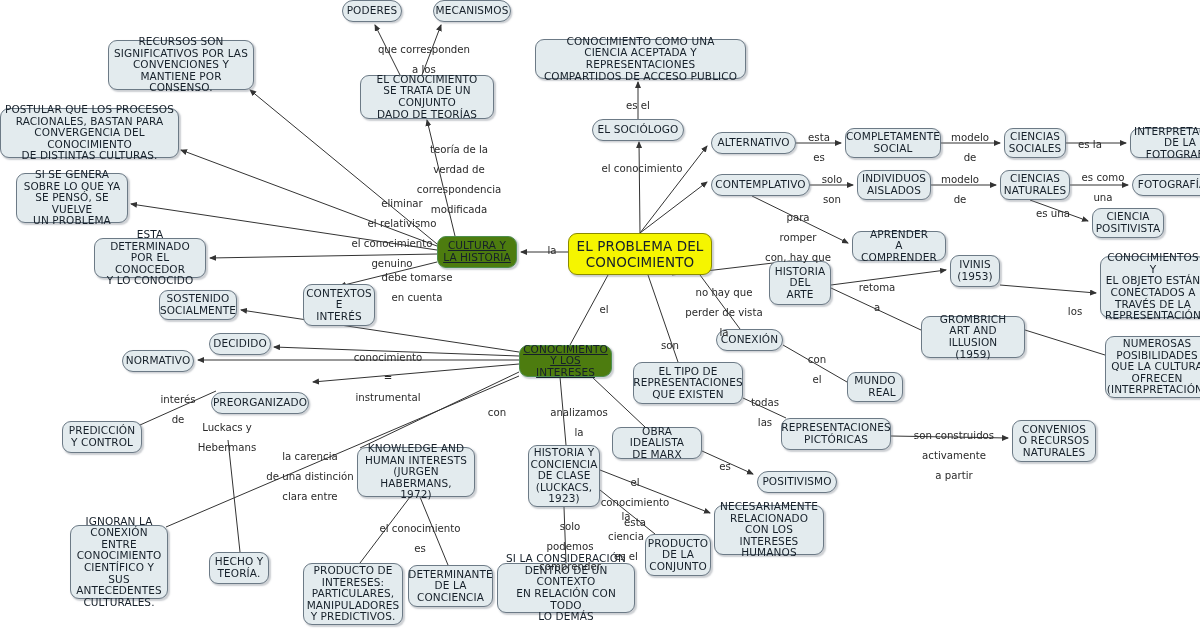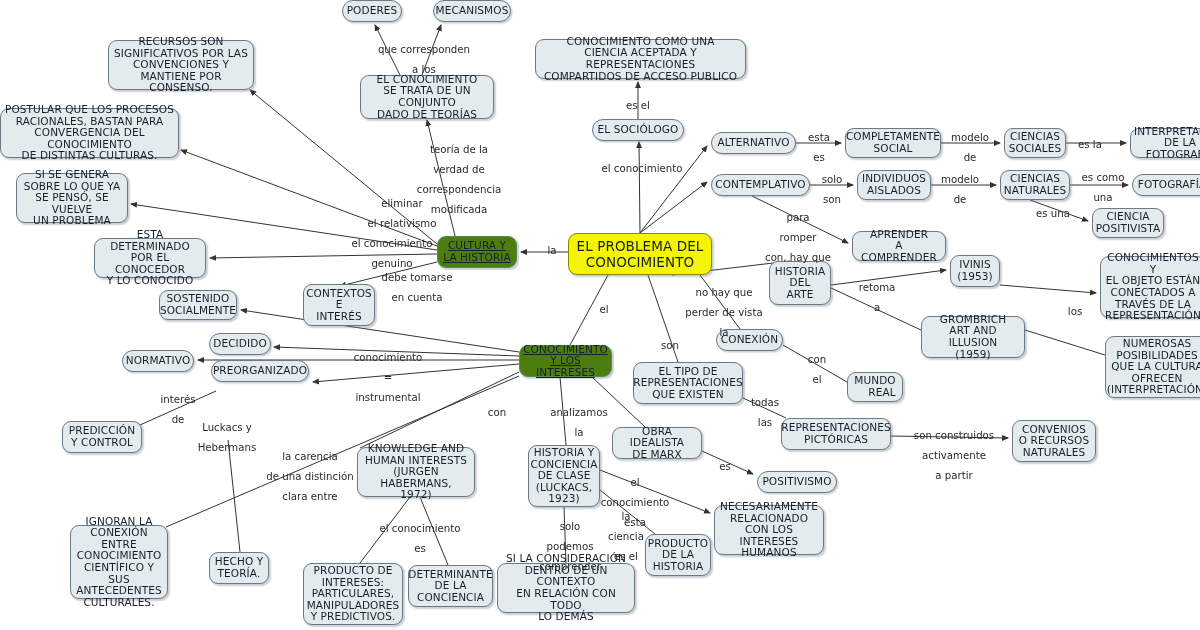--- a/index.html
+++ b/index.html
@@ -199,21 +199,21 @@
       <div class="node pill" style="left: 716px; top: 329px; width: 67px; height: 22px;">CONEXIÓN</div>
       <div class="node pill" style="left: 209px; top: 333px; width: 62px; height: 22px;">DECIDIDO</div>
       <div class="node pill" style="left: 122px; top: 350px; width: 72px; height: 22px;">NORMATIVO</div>
       <div class="node green" style="left: 519px; top: 345px; width: 93px; height: 32px;">CONOCIMIENTO
 Y LOS INTERESES</div>
       <div class="node" style="left: 633px; top: 362px; width: 110px; height: 42px;">EL TIPO DE
 REPRESENTACIONES
 QUE EXISTEN</div>
       <div class="node" style="left: 847px; top: 372px; width: 56px; height: 30px; text-align: right;">MUNDO
 REAL</div>
-      <div class="node pill" style="left: 211px; top: 360px; width: 98px; height: 22px;">PREORGANIZADO</div>
+      <div class="node pill" style="left: 211px; top: 392px; width: 98px; height: 22px;">PREORGANIZADO</div>
       <div class="node" style="left: 781px; top: 418px; width: 110px; height: 32px;">REPRESENTACIONES
 PICTÓRICAS</div>
       <div class="node" style="left: 1012px; top: 420px; width: 84px; height: 42px;">CONVENIOS
 O RECURSOS
 NATURALES</div>
       <div class="node" style="left: 62px; top: 421px; width: 80px; height: 32px;">PREDICCIÓN
 Y CONTROL</div>
       <div class="node" style="left: 612px; top: 427px; width: 90px; height: 32px;">OBRA IDEALISTA
 DE MARX</div>
       <div class="node" style="left: 357px; top: 447px; width: 118px; height: 50px;">KNOWLEDGE AND
@@ -231,21 +231,21 @@
 CON LOS INTERESES
 HUMANOS</div>
       <div class="node" style="left: 70px; top: 525px; width: 98px; height: 74px;">IGNORAN LA
 CONEXIÓN ENTRE
 CONOCIMIENTO
 CIENTÍFICO Y SUS
 ANTECEDENTES
 CULTURALES.</div>
       <div class="node" style="left: 645px; top: 534px; width: 66px; height: 42px;">PRODUCTO
 DE LA
-HISTORIA</div>
+CONJUNTO</div>
       <div class="node" style="left: 209px; top: 552px; width: 60px; height: 32px;">HECHO Y
 TEORÍA.</div>
       <div class="node" style="left: 303px; top: 563px; width: 100px; height: 62px;">PRODUCTO DE
 INTERESES:
 PARTICULARES,
 MANIPULADORES
 Y PREDICTIVOS.</div>
       <div class="node" style="left: 408px; top: 565px; width: 85px; height: 42px;">DETERMINANTE
 DE LA
 CONCIENCIA</div>

